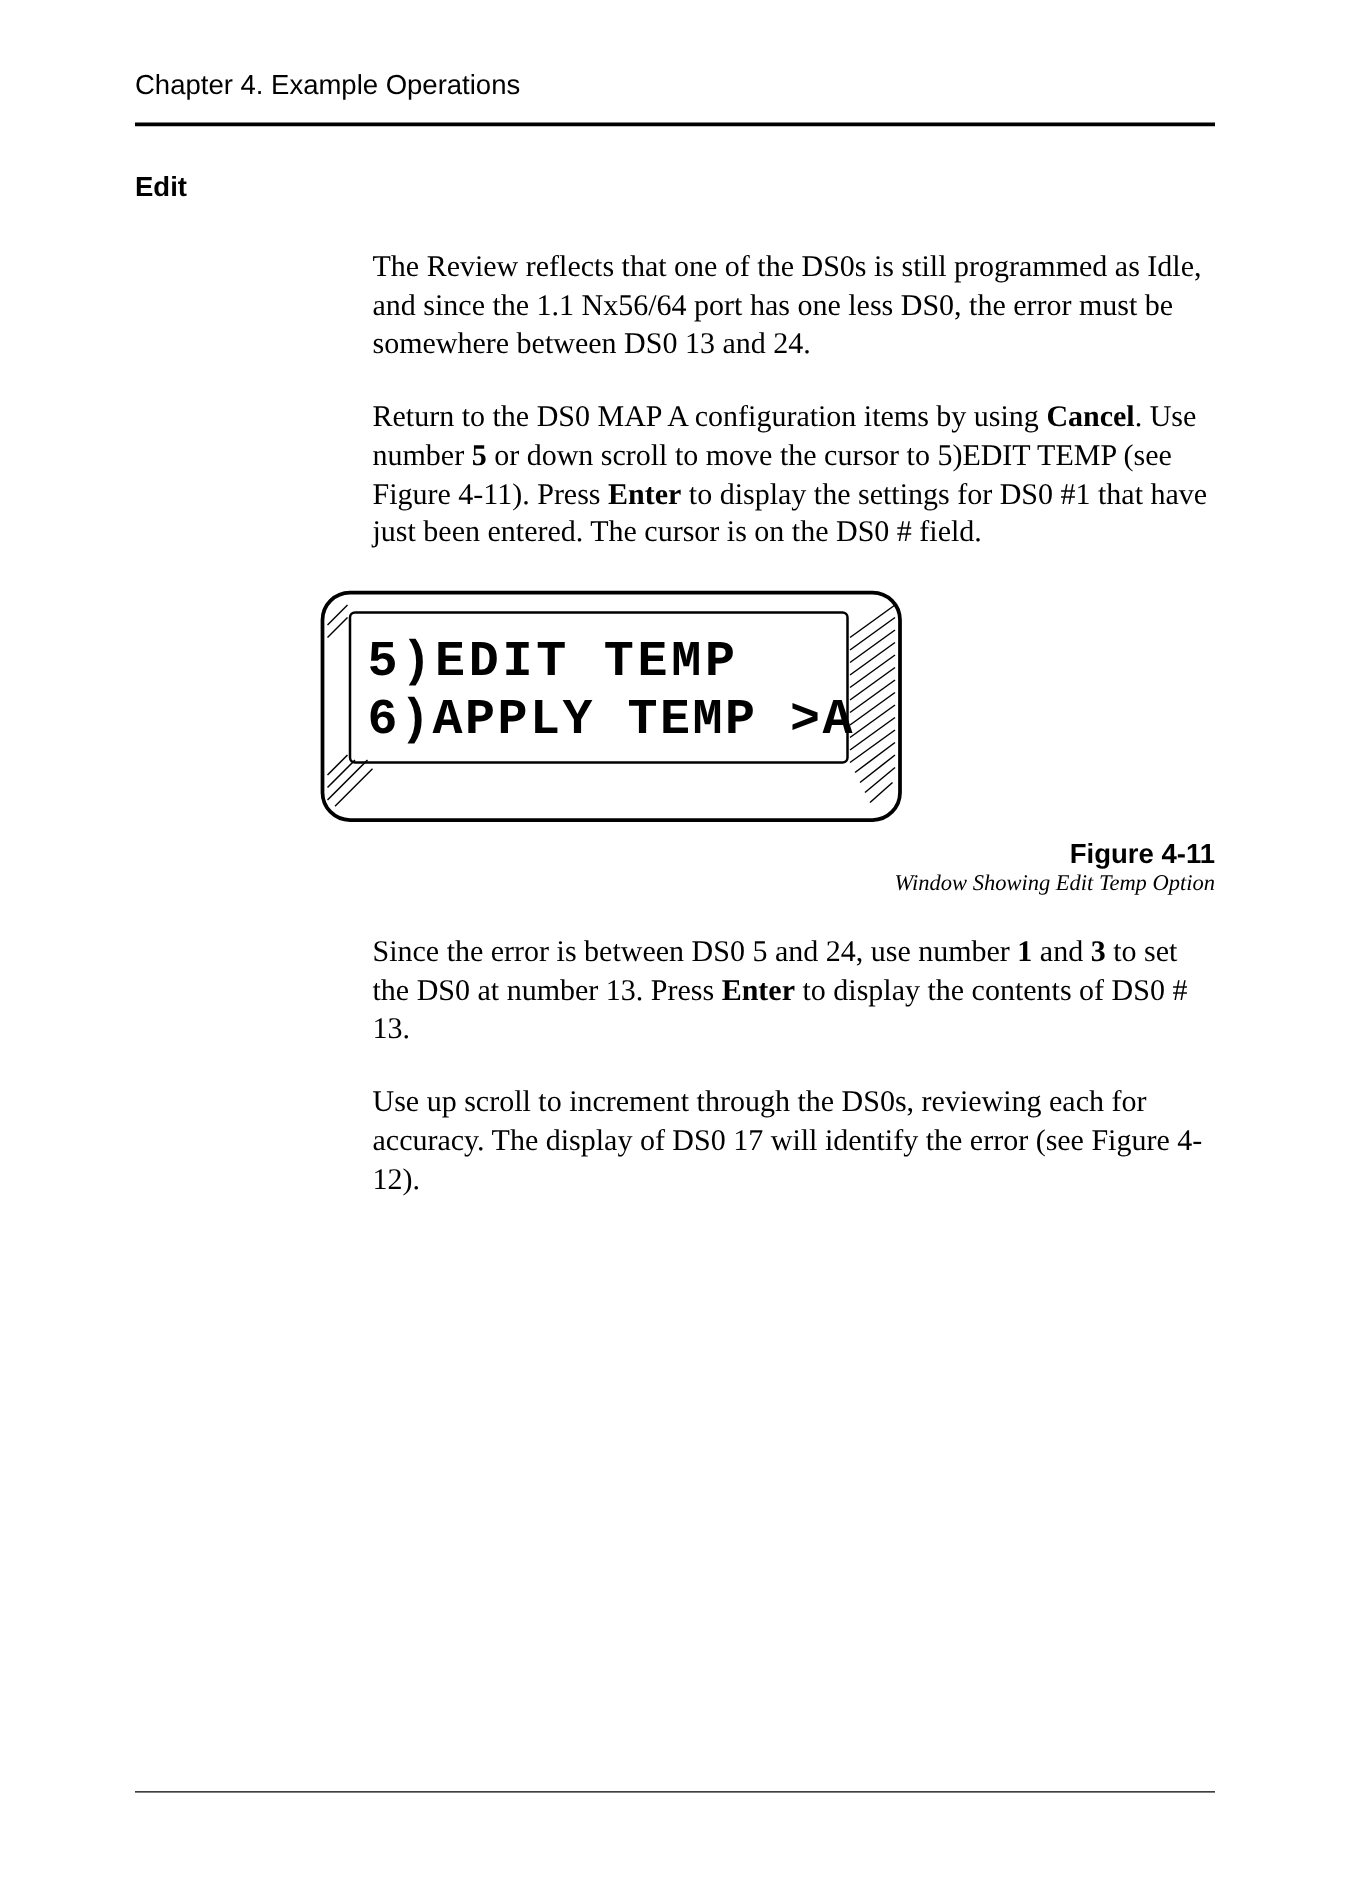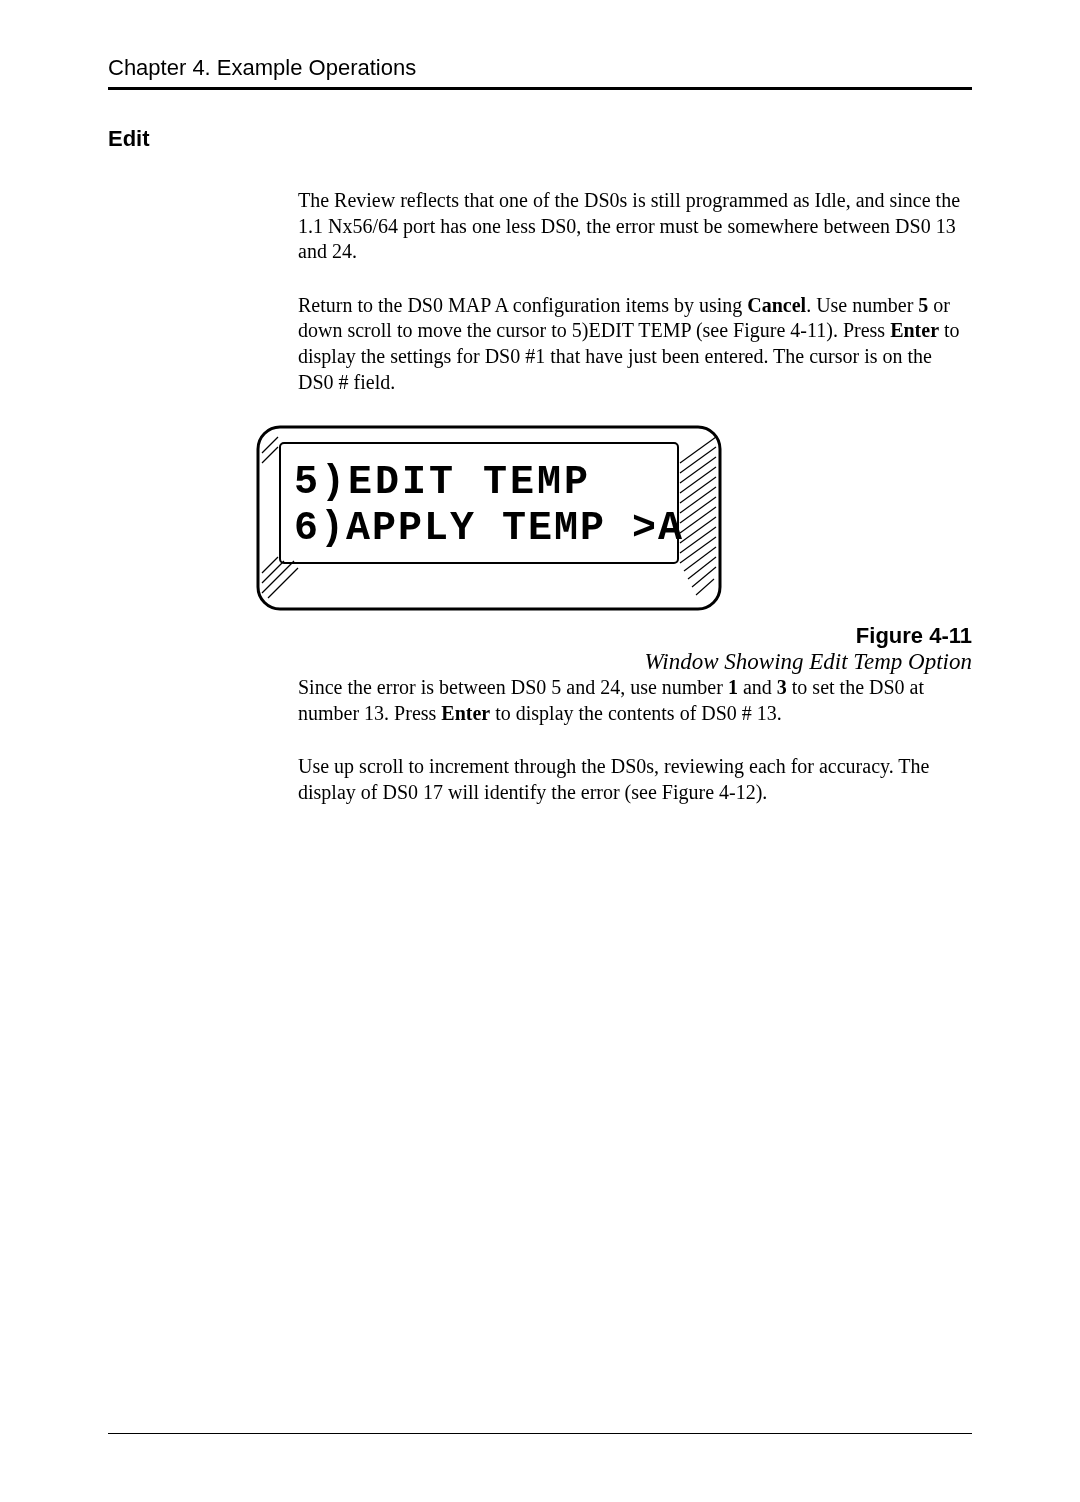--- a/index.html
+++ b/index.html
@@ -16,66 +16,67 @@
       color: #000;
     }
     .page-container {
       padding: 55px 108px 60px 108px;
       height: 100%;
       position: relative;
     }
     .header {
       font-size: 22px;
       font-family: Arial, Helvetica, sans-serif;
-      margin-bottom: 6px;
+      margin-bottom: 17px;
     }
     .header-rule {
       border: none;
       border-top: 3px solid #000;
       margin-bottom: 36px;
     }
     .section-title {
       font-size: 22px;
       font-family: Arial, Helvetica, sans-serif;
       font-weight: bold;
       margin-bottom: 36px;
     }
     .body-text {
       margin-left: 190px;
-      font-size: 20px;
+      font-size: 24px;
       line-height: 1.28;
     }
     .body-text p {
       margin-bottom: 28px;
     }
     .bold {
       font-weight: bold;
       text-align: center;
     }
     .lcd-figure {
       margin-left: 146px;
       margin-top: 2px;
       margin-bottom: 10px;
     }
     .lcd-figure svg {
       display: block;
     }
     .figure-caption {
       margin-left: 190px;
       text-align: right;
+      margin-bottom: 30px;
     }
     .figure-number {
       font-family: Arial, Helvetica, sans-serif;
       font-weight: bold;
       font-size: 22px;
       display: block;
     }
     .figure-title {
       font-style: italic;
-      font-size: 23px;
+      font-size: 18px;
       display: block;
     }
     .footer {
       position: absolute;
       bottom: 60px;
       left: 108px;
       right: 108px;
     }
     .footer-rule {
       border: none;

